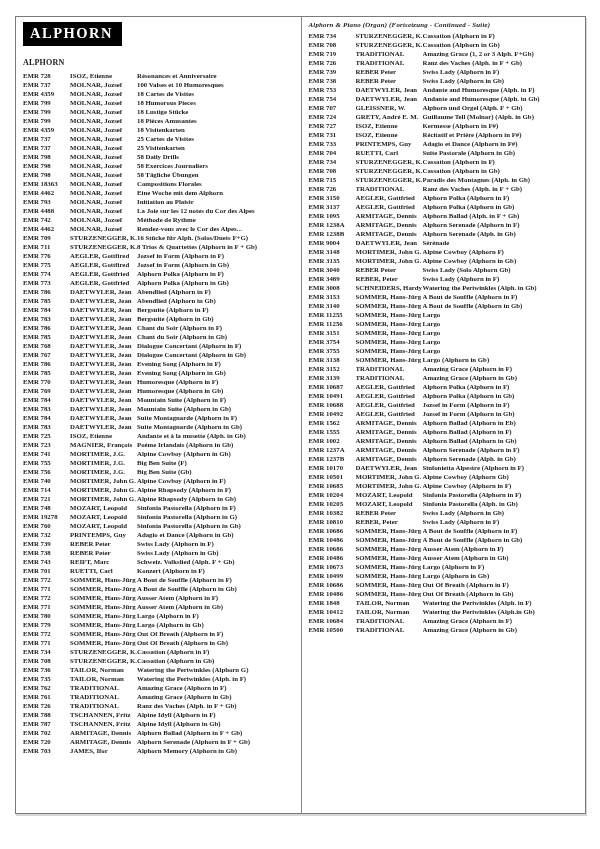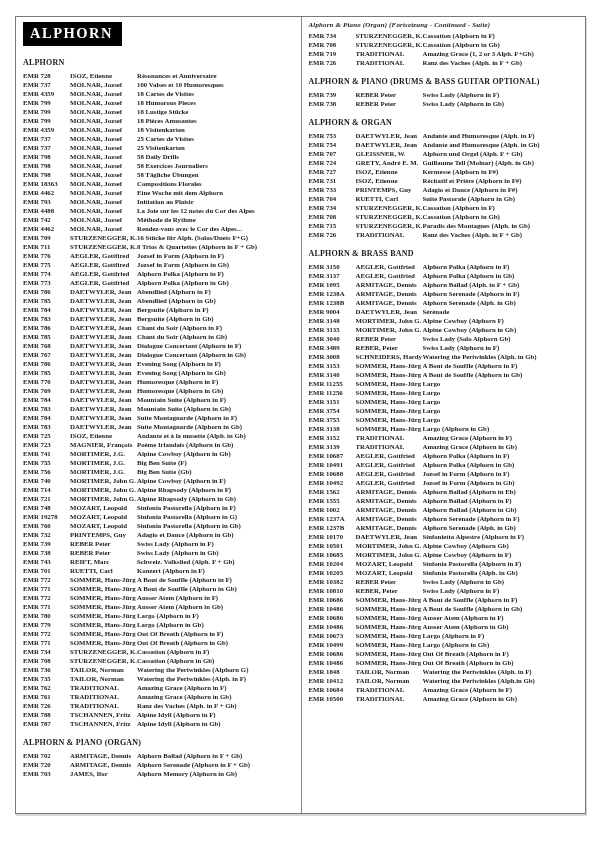--- a/index.html
+++ b/index.html
@@ -404,21 +404,20 @@
           <div class="row">
             <span class="c-num">EMR 788</span>
             <span class="c-comp">TSCHANNEN, Fritz</span>
             <span class="c-title">Alpine Idyll (Alphorn in F)</span>
           </div>
           <div class="row">
             <span class="c-num">EMR 787</span>
             <span class="c-comp">TSCHANNEN, Fritz</span>
             <span class="c-title">Alpine Idyll (Alphorn in Gb)</span>
           </div>
-          <div class="sec-heading">ALPHORN &amp; PIANO (ORGAN)</div>
           <div class="row">
             <span class="c-num">EMR 702</span>
             <span class="c-comp">ARMITAGE, Dennis</span>
             <span class="c-title">Alphorn Ballad (Alphorn in F + Gb)</span>
           </div>
           <div class="row">
             <span class="c-num">EMR 720</span>
             <span class="c-comp">ARMITAGE, Dennis</span>
             <span class="c-title">Alphorn Serenade (Alphorn in F + Gb)</span>
           </div>
@@ -444,32 +443,30 @@
         <div class="row">
           <span class="c-num">EMR 719</span>
           <span class="c-comp">TRADITIONAL</span>
           <span class="c-title">Amazing Grace (1, 2 or 3 Alph. F+Gb)</span>
         </div>
         <div class="row">
           <span class="c-num">EMR 726</span>
           <span class="c-comp">TRADITIONAL</span>
           <span class="c-title">Ranz des Vaches (Alph. in F + Gb)</span>
         </div>
-        <div class="sec-heading">ALPHORN &amp; PIANO (DRUMS &amp; BASS GUITAR OPTIONAL)</div>
         <div class="row">
           <span class="c-num">EMR 739</span>
           <span class="c-comp">REBER Peter</span>
           <span class="c-title">Swiss Lady (Alphorn in F)</span>
         </div>
         <div class="row">
           <span class="c-num">EMR 738</span>
           <span class="c-comp">REBER Peter</span>
           <span class="c-title">Swiss Lady (Alphorn in Gb)</span>
         </div>
-        <div class="sec-heading">ALPHORN &amp; ORGAN</div>
         <div class="row">
           <span class="c-num">EMR 753</span>
           <span class="c-comp">DAETWYLER, Jean</span>
           <span class="c-title">Andante and Humoresque (Alph. in F)</span>
         </div>
         <div class="row">
           <span class="c-num">EMR 754</span>
           <span class="c-comp">DAETWYLER, Jean</span>
           <span class="c-title">Andante and Humoresque (Alph. in Gb)</span>
         </div>
@@ -516,21 +513,20 @@
         <div class="row">
           <span class="c-num">EMR 715</span>
           <span class="c-comp">STURZENEGGER, K.</span>
           <span class="c-title">Paradis des Montagnes (Alph. in Gb)</span>
         </div>
         <div class="row">
           <span class="c-num">EMR 726</span>
           <span class="c-comp">TRADITIONAL</span>
           <span class="c-title">Ranz des Vaches (Alph. in F + Gb)</span>
         </div>
-        <div class="sec-heading">ALPHORN &amp; BRASS BAND</div>
         <div class="row">
           <span class="c-num">EMR 3150</span>
           <span class="c-comp">AEGLER, Gottfried</span>
           <span class="c-title">Alphorn Polka (Alphorn in F)</span>
         </div>
         <div class="row">
           <span class="c-num">EMR 3137</span>
           <span class="c-comp">AEGLER, Gottfried</span>
           <span class="c-title">Alphorn Polka (Alphorn in Gb)</span>
         </div>

